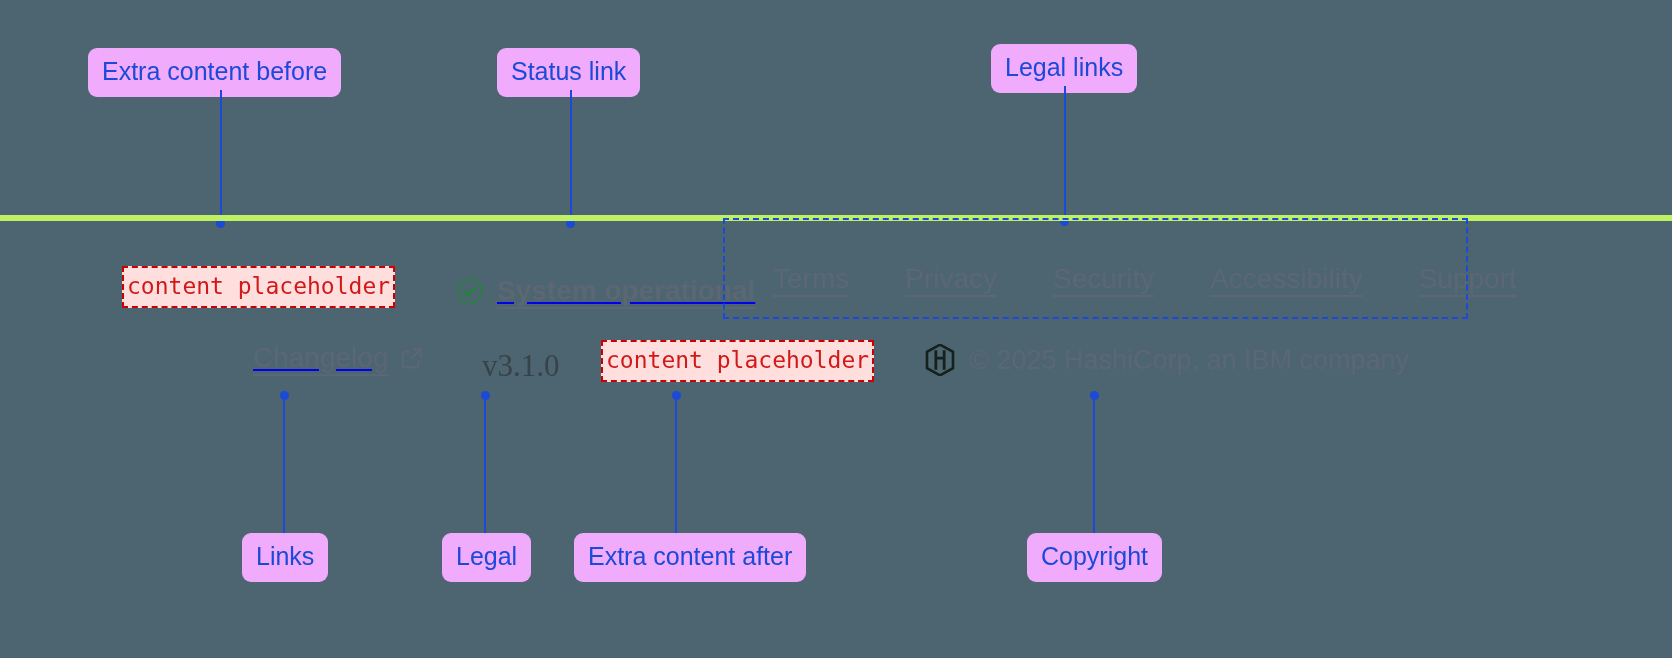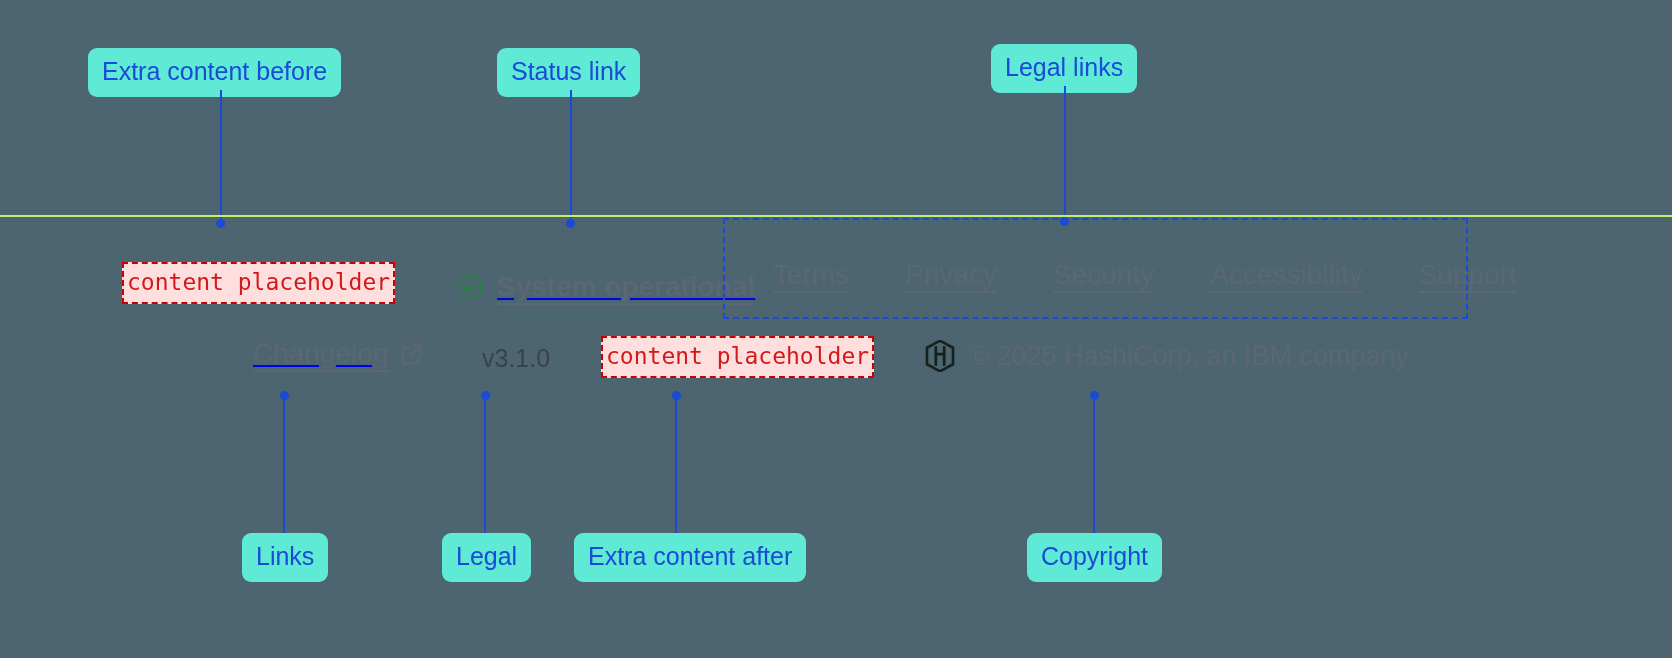--- a/index.html
+++ b/index.html
@@ -11,21 +11,21 @@
   }
   body {
     background: #4c6570;
     font-family: "Liberation Sans", sans-serif;
     position: relative;
   }
 
   
   .callout {
     position: absolute;
-    background: #5eead4;
+    background: #f0abfc;
     color: #1b49d8;
     border-radius: 9px;
     font-size: 25px;
     line-height: 1;
     padding: 11px 14px 13px 14px;
     white-space: nowrap;
     font-family: "Liberation Sans", sans-serif;
   }
   .leader {
     position: absolute;
@@ -41,21 +41,21 @@
   .hlbox {
     position: absolute;
     border: 2px dashed #1b49d8;
     pointer-events: none;
   }
 
   
   #footer-region {
     position: absolute;
     left: 0; top: 215px; width: 1672px; height: 265px;
-    border-top: 2px solid #bef264;
+    border-top: 6px solid #bef264;
   }
 
   .ph {
     display: inline-block;
     font-family: "DejaVu Sans Mono", monospace;
     font-size: 23px;
     color: #d21919;
     background: #ffdede;
     border: 2px dashed #cc0000;
     padding: 7px 3px 8px 3px;
@@ -111,22 +111,22 @@
     display: flex; align-items: center; gap: 11px;
   }
   #changelog-label {
     font-size: 28px; color: #5c6774;
     text-decoration: underline;
     text-underline-offset: 7px;
     text-decoration-thickness: 2px;
   }
   #version-text {
     position: absolute; left: 482px; top: 14px;
-    font-size: 25px; color: #384249;
-    font-family: Liberation Sans, sans-serif;
+    font-size: 31px; color: #384249;
+    font-family: Liberation Serif, serif;
   }
   #extra-after { position: absolute; left: 601px; top: 6px; }
   #copyright {
     position: absolute; left: 925px; top: 10px;
     display: flex; align-items: center; gap: 14px;
   }
   #copyright-text {
     font-size: 27px; color: #5c6774; white-space: nowrap;
   }
 </style>

